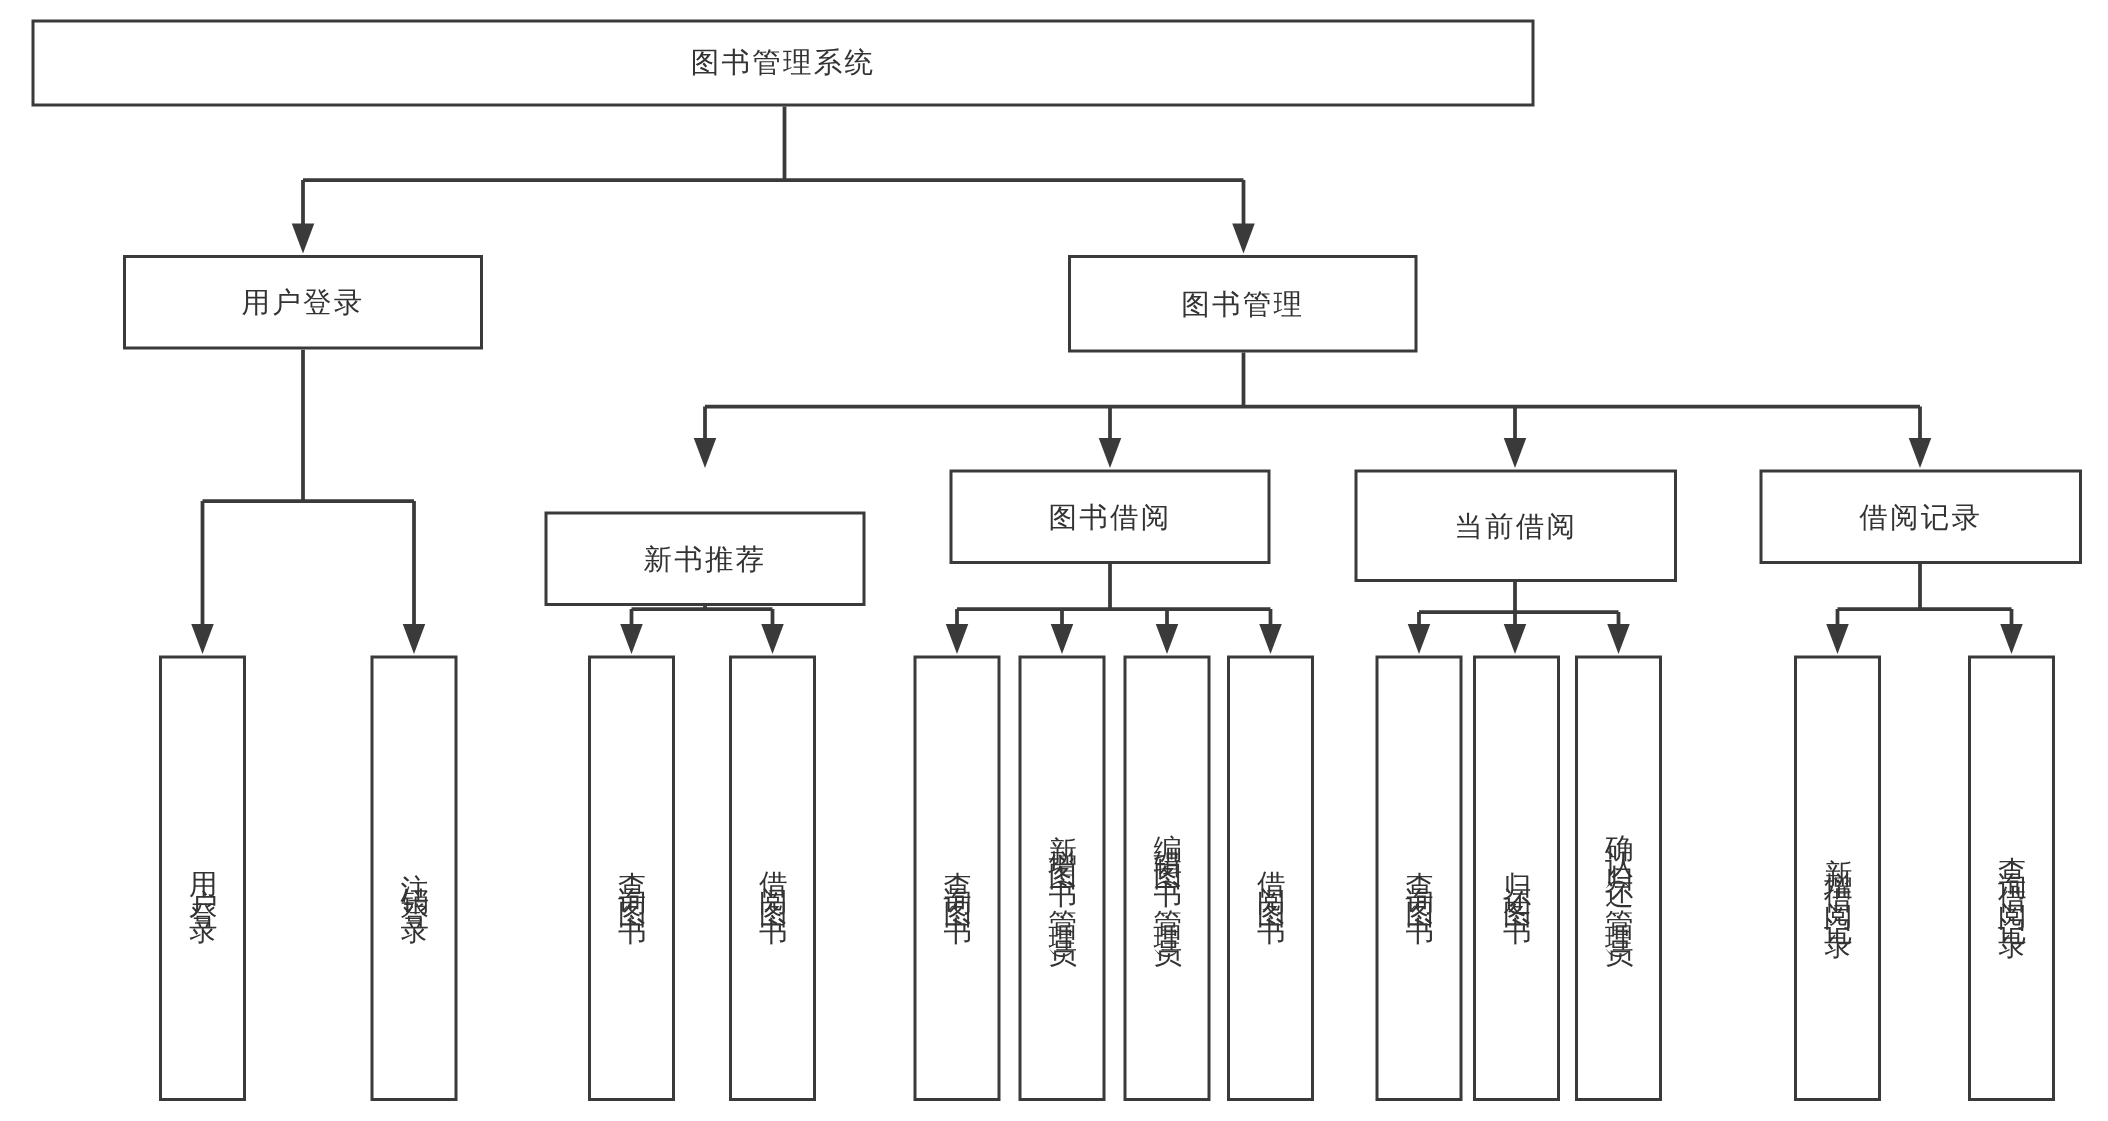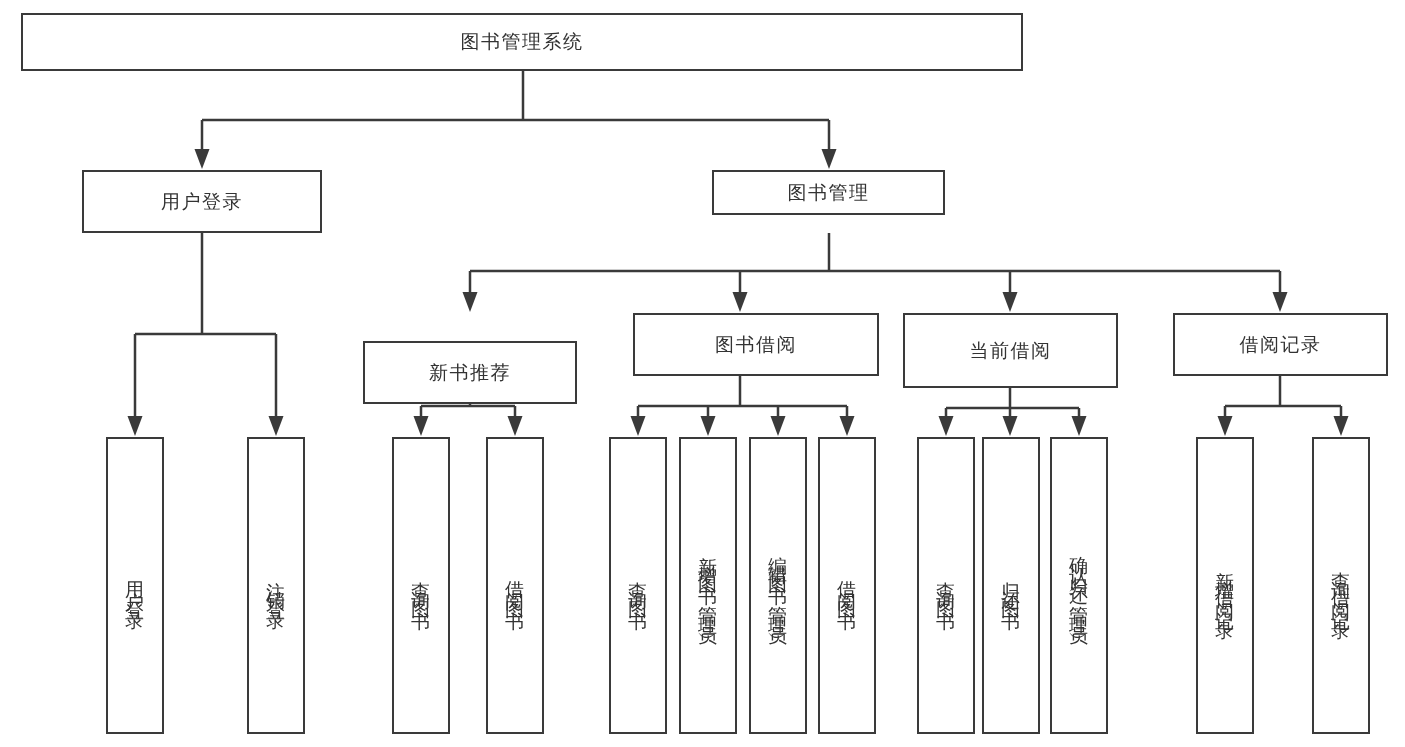--- a/index.html
+++ b/index.html
@@ -41,23 +41,23 @@
     writing-mode: vertical-rl;
     text-orientation: mixed;
     font-size: 19px;
     line-height: 1;
     letter-spacing: 10px;
     white-space: nowrap;
   }
   
   .n-root        { left: 21px;   top: 13px;  width: 1002px; height: 58px; }
   .n-user-login  { left: 82px;   top: 170px; width: 240px;  height: 63px; }
-  .n-book-mgmt   { left: 712px;  top: 170px; width: 233px;  height: 45px; }
+  .n-book-mgmt   { left: 712px;  top: 170px; width: 233px;  height: 65px; }
   .n-new-book    { left: 363px;  top: 313px; width: 214px;  height: 63px; margin-top: 28px; }
-  .n-book-borrow { left: 633px;  top: 313px; width: 246px;  height: 63px; }
+  .n-book-borrow { left: 633px;  top: 313px; width: 214px;  height: 63px; }
   .n-cur-borrow  { left: 903px;  top: 313px; width: 215px;  height: 75px; }
   .n-borrow-rec  { left: 1173px; top: 313px; width: 215px;  height: 63px; }
   .leaf { top: 437px; width: 58px; height: 297px; }
   .l-ul-login    { left: 106px; }
   .l-ul-logout   { left: 247px; }
   .l-nb-query    { left: 392px; }
   .l-nb-borrow   { left: 486px; }
   .l-bb-query    { left: 609px; }
   .l-bb-add      { left: 679px; }
   .l-bb-edit     { left: 749px; }

